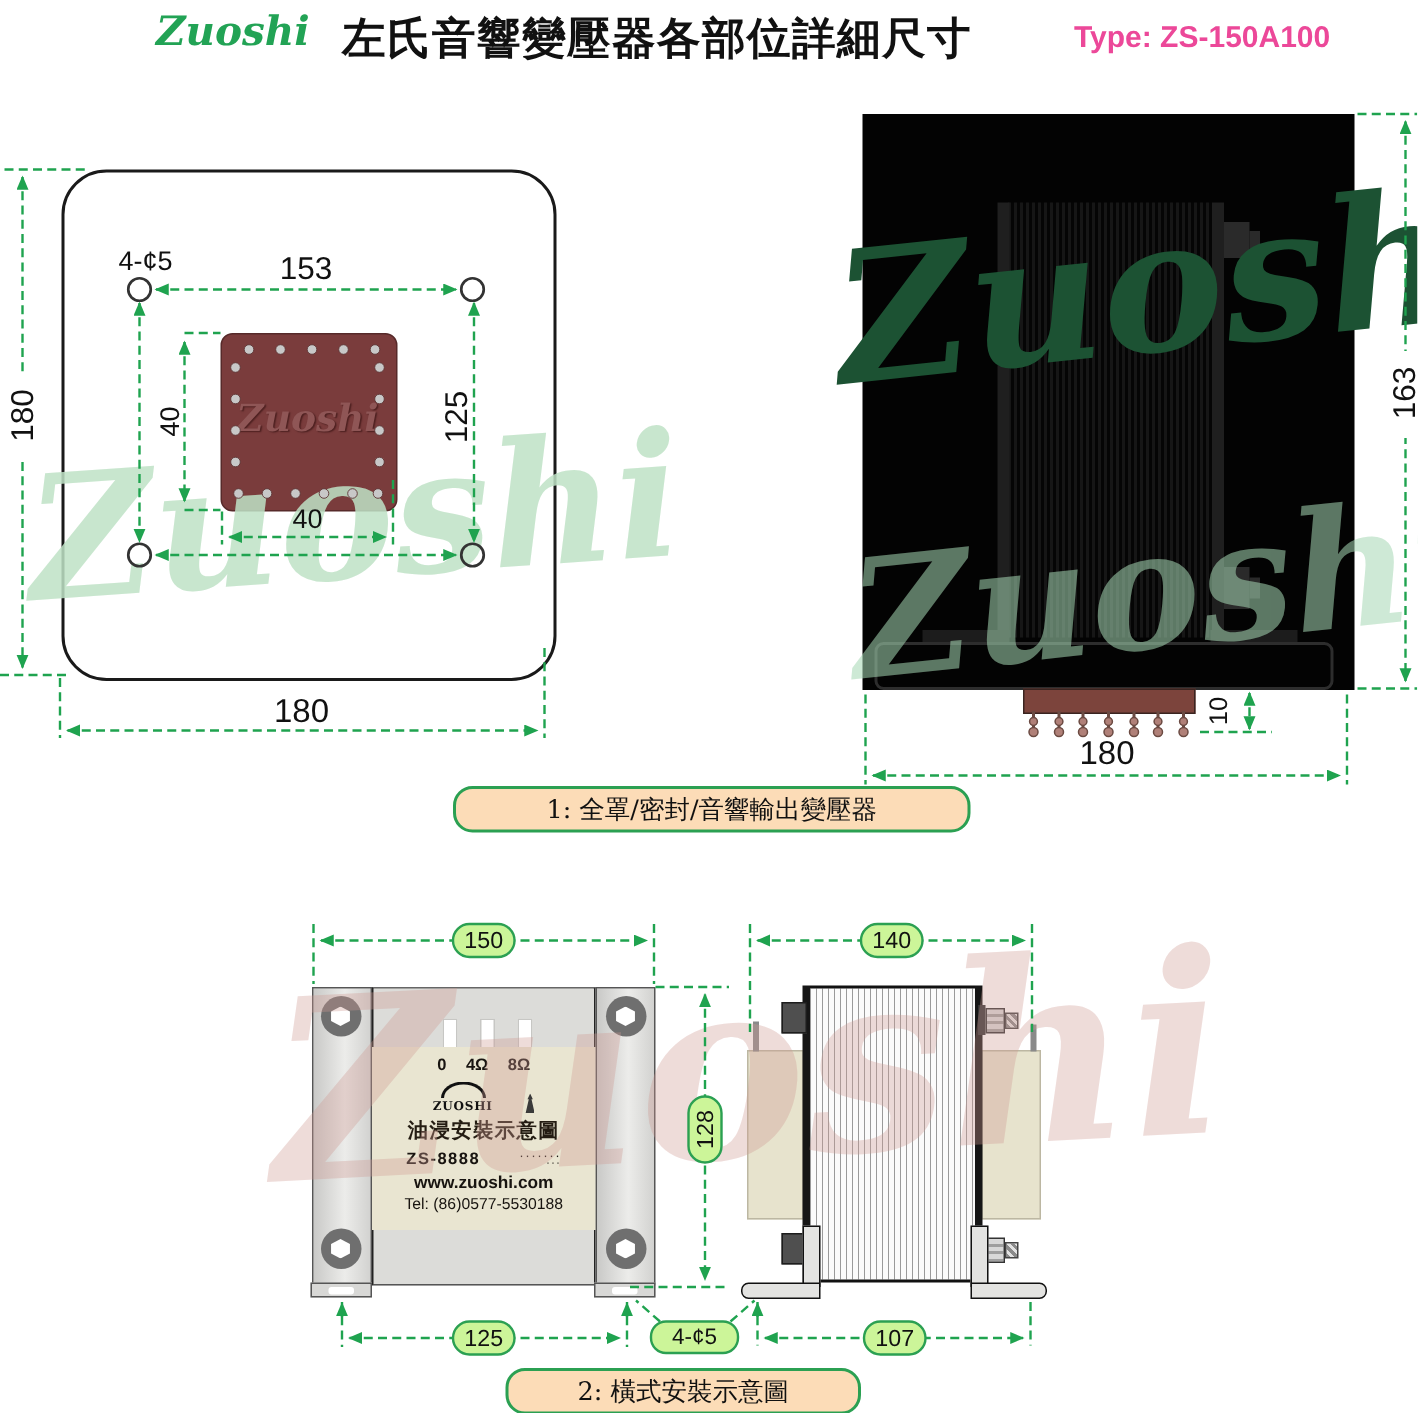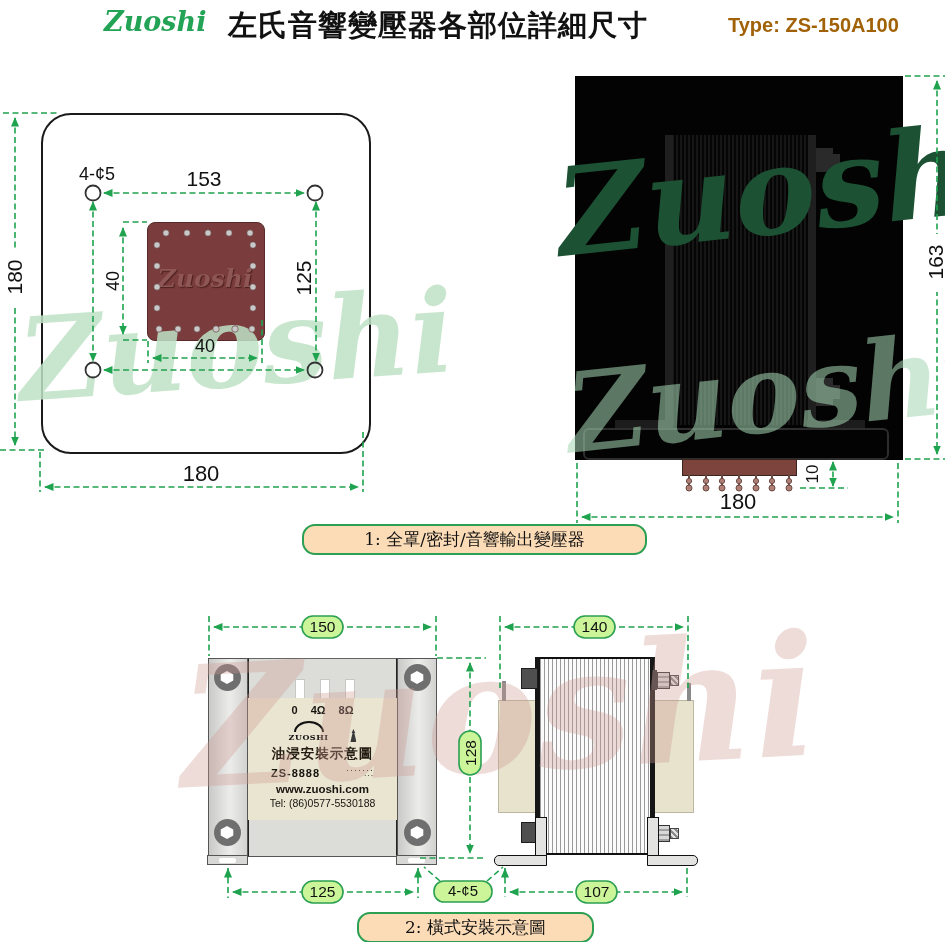--- a/index.html
+++ b/index.html
@@ -4,21 +4,21 @@
 <style>
   html,body{margin:0;padding:0;background:#ffffff;}
   #canvas{position:relative;width:945px;height:942px;background:#fff;overflow:hidden;
           font-family:"Liberation Sans",sans-serif;}
   .abs{position:absolute;}
   
   .logo-script{font-family:"DejaVu Serif",serif;font-style:italic;font-weight:bold;
                color:#22a355;font-size:27px;}
   .title{font-family:Liberation Mono, monospace;font-weight:bold;color:#111;
          font-size:29px;letter-spacing:1px;}
-  .type-label{font-size:20px;color:#a16207;font-weight:bold;margin-left:12px;}
+  .type-label{font-size:20px;color:#ec4899;font-weight:bold;}
   
   .wm{font-family:"DejaVu Serif",serif;font-style:italic;font-weight:bold;
       pointer-events:none;white-space:nowrap;line-height:1;}
   
   .plate{left:41px;top:113px;width:326px;height:337px;border:2px solid #1a1a1a;
          border-radius:30px;background:#fff;}
   .sq-plate{left:147px;top:222px;width:116px;height:117px;background:#7a3c3c;
             border-radius:8px;border:1px solid #572a2a;}
   .sq-emboss{left:147px;top:264px;width:116px;text-align:center;
              font-family:"DejaVu Serif",serif;font-style:italic;font-weight:bold;
@@ -188,21 +188,21 @@
     <div class="abs sv-term" style="left:27px;top:165px;"></div>
     <div class="abs sv-washer" style="left:158px;top:166px;"></div>
     <div class="abs sv-nut" style="left:163px;top:168px;"></div>
     <div class="abs sv-shaft" style="left:176px;top:171px;"></div>
     <div class="abs sv-bvert" style="left:41px;top:160px;"></div>
     <div class="abs sv-bvert" style="left:153px;top:160px;"></div>
     <div class="abs sv-bfoot" style="left:0;width:53px;border-radius:5px 0 0 5px;"></div>
     <div class="abs sv-bfoot" style="left:153px;width:51px;border-radius:0 5px 5px 0;"></div>
   </div>
 
-  <div class="abs caption" style="left:357px;top:912px;width:233px;height:27px;z-index:8;">2: 橫式安裝示意圖</div>
+  <div class="abs caption" style="left:337px;top:912px;width:233px;height:27px;z-index:8;">2: 橫式安裝示意圖</div>
 
   <svg id="dims" class="abs" viewBox="0 0 945 942">
     <defs>
       <marker id="arr" markerWidth="11" markerHeight="9" refX="8.5" refY="4" orient="auto-start-reverse" markerUnits="userSpaceOnUse">
         <path d="M0,0 L9.5,4 L0,8 z" fill="#1fa34f"></path>
       </marker>
     </defs>
 
     <g stroke="#333" stroke-width="1.8" fill="none">
       <circle cx="93" cy="193" r="7.5"></circle>

